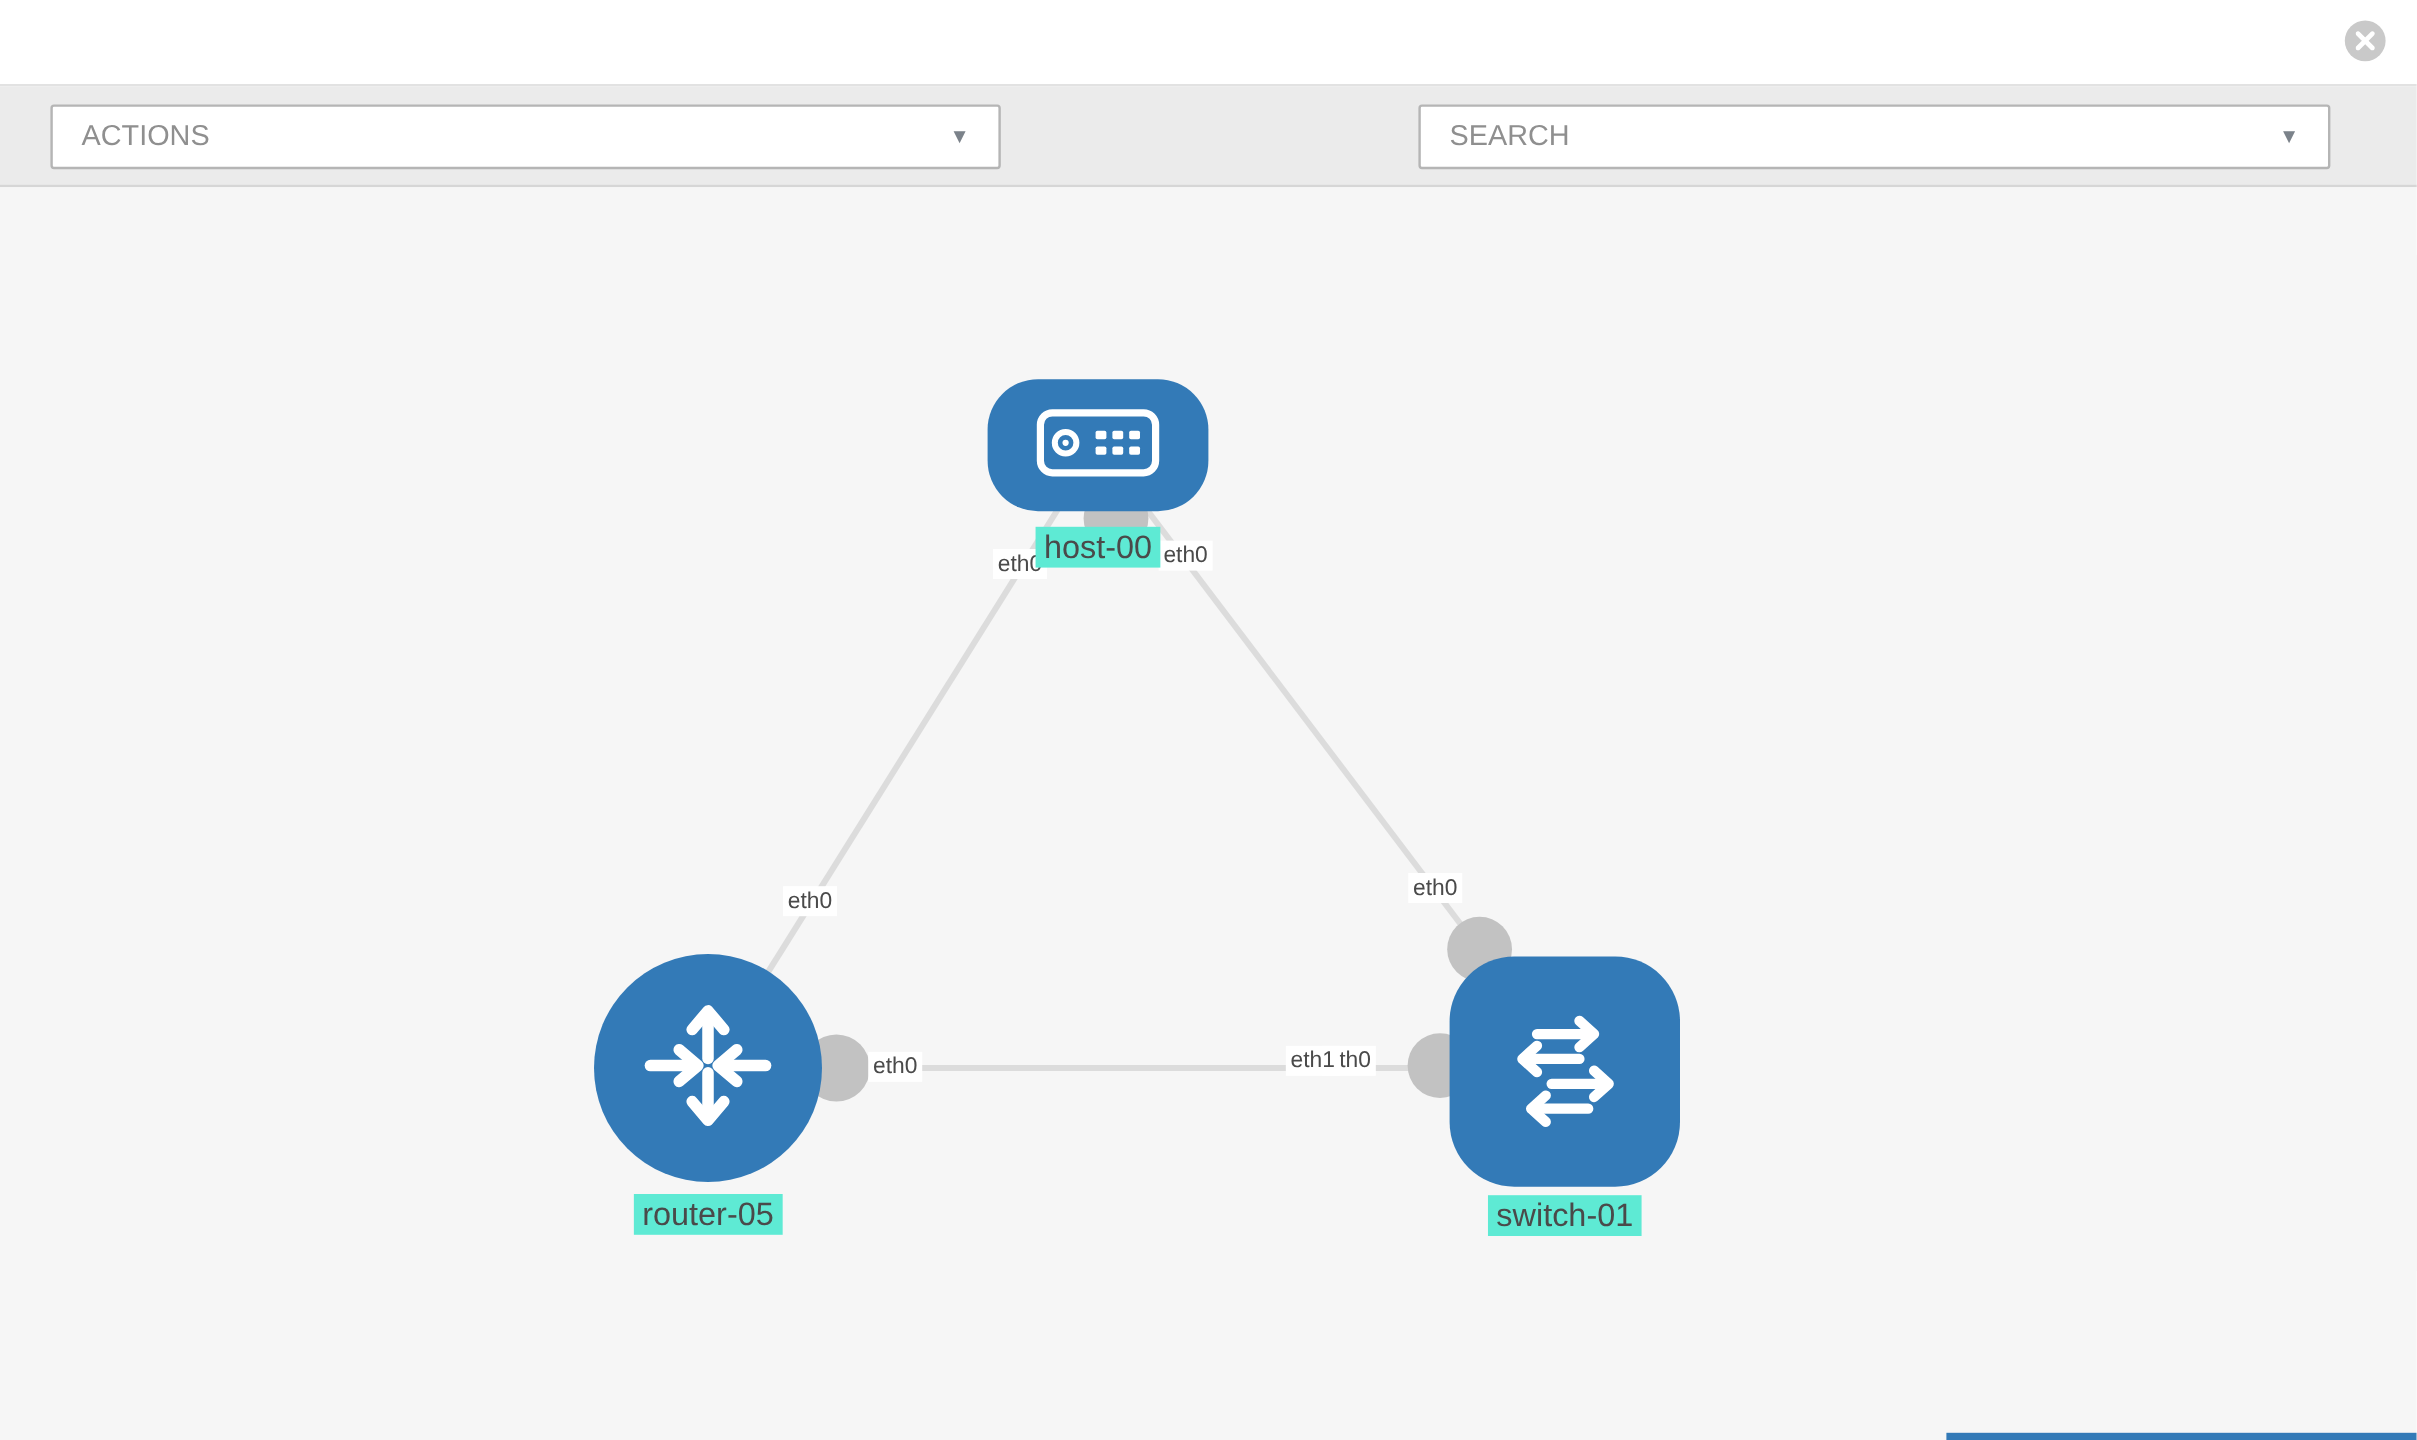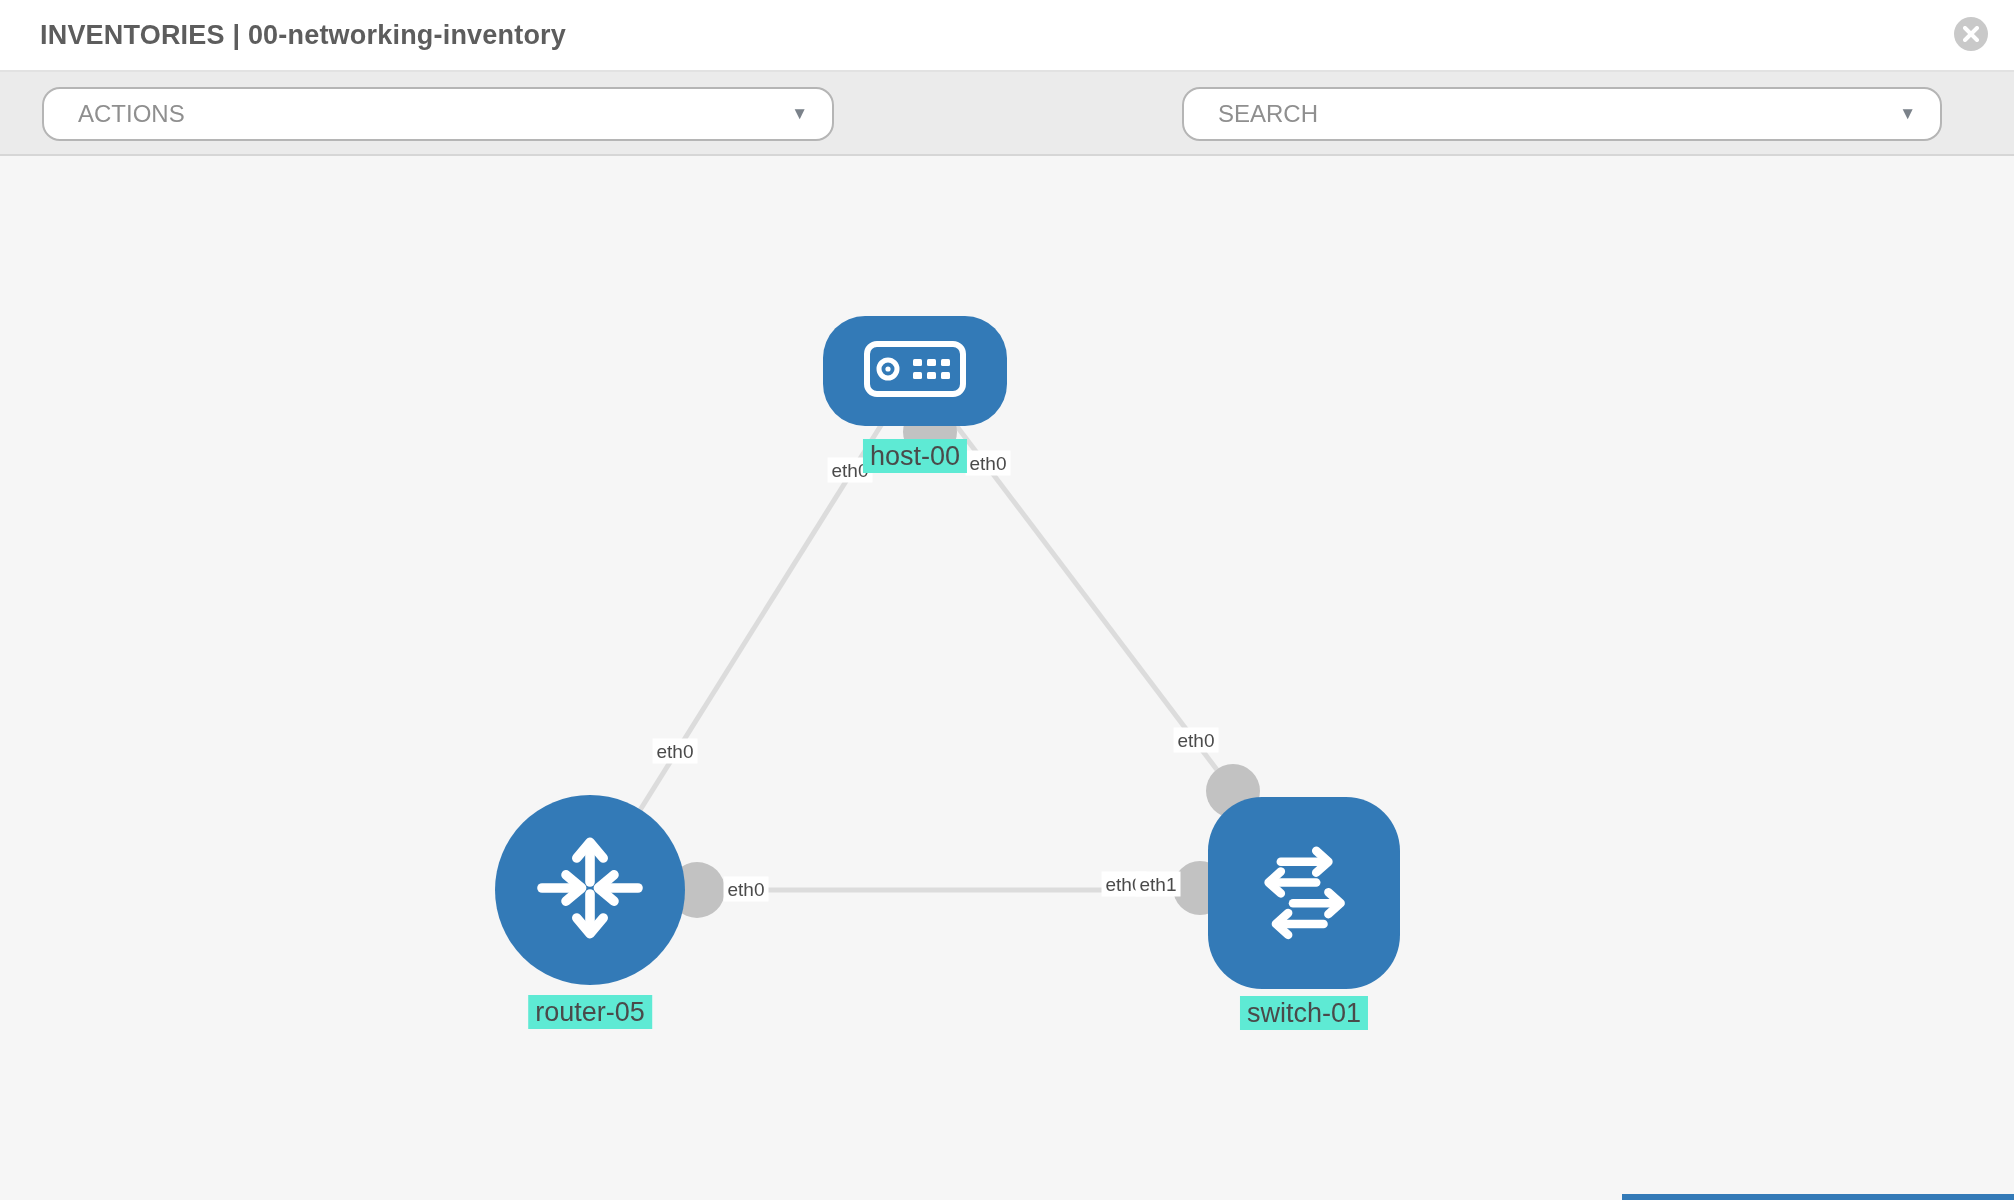--- a/index.html
+++ b/index.html
@@ -10,22 +10,22 @@
   .header { position:relative; height:72px; background:#fff; border-bottom:2px solid #e2e2e2; }
   .header-title { position:absolute; left:40px; top:50%; transform:translateY(-50%);
                   font-size:27px; font-weight:700; color:#5d5d5d; letter-spacing:.2px; }
   .close-btn { position:absolute; right:26px; top:17px; width:34px; height:34px;
                border-radius:50%; background:#c9c9c9; display:flex; align-items:center;
                justify-content:center; cursor:pointer; }
 
   
   .toolbar { position:relative; height:84px; background:#ebebeb; border-bottom:2px solid #d6d6d6; }
   .select-box { position:absolute; top:15px; height:54px; background:#fff;
-                border:2px solid #b5b5b5; border-radius:18px; display:flex;
-                align-items:center; padding:0 34px; color:#8f8f8f; font-size:24px;
+                border:2px solid #b5b5b5; border-radius:3px; display:flex;
+                align-items:center; padding:0 24px; color:#8f8f8f; font-size:24px;
                 cursor:pointer; }
   .select-box .caret { position:absolute; right:24px; top:50%; transform:translateY(-50%);
                        font-size:17px; color:#7b828a; }
   .actions-box { left:42px; width:792px; }
   .search-box  { left:1182px; width:760px; }
   .tool-icon { position:absolute; top:97px; width:34px; height:34px; cursor:pointer; }
   .tool-icon svg { width:100%; height:100%; fill:#666e76; }
   .icon-wrench { left:1051px; }
   .icon-key    { left:1119px; transform:scaleX(-1); }
 
@@ -59,21 +59,20 @@
                 background:#fff; border:2px solid #b9b9b9; border-radius:10px; cursor:pointer; }
   .zoom-handle { position:absolute; left:223px; top:43px; width:34px; height:34px;
                  border-radius:50%; background:#337ab7; cursor:pointer; }
   .bottom-accent { position:absolute; left:1622px; bottom:0; width:392px; height:6px;
                    background:#337ab7; z-index:6; }
 </style>
 </head>
 <body>
 
 <div class="header">
-  <div class="header-title">INVENTORIES | 00-networking-inventory</div>
   <div class="close-btn">
     <svg width="16" height="16" viewBox="0 0 16 16">
       <line x1="2" y1="2" x2="14" y2="14" stroke="#fff" stroke-width="4" stroke-linecap="round"></line>
       <line x1="14" y1="2" x2="2" y2="14" stroke="#fff" stroke-width="4" stroke-linecap="round"></line>
     </svg>
   </div>
 </div>
 
 <div class="toolbar">
   <div class="select-box actions-box">
@@ -157,20 +156,20 @@
       </svg>
     </span>
   </div>
 
   <div class="chip" style="left:850px;  top:314px;">eth0</div>
   <div class="chip" style="left:675px;  top:595px;">eth0</div>
   <div class="chip" style="left:988px;  top:307px;">eth0</div>
   <div class="chip" style="left:1196px; top:584px;">eth0</div>
   <div class="chip" style="left:746px;  top:733px;">eth0</div>
   <div class="chip" style="left:1124px; top:728px;">eth0</div>
-  <div class="chip" style="left:1158px; top:728px;">eth1</div>
+  <div class="chip" style="left:1094px; top:728px;">eth1</div>
 
   <div class="node-label" style="left:915px;  top:300px;">host-00</div>
   <div class="node-label" style="left:590px;  top:856px;">router-05</div>
   <div class="node-label" style="left:1304px; top:857px;">switch-01</div>
 
   <div class="bottom-accent"></div>
 </div>
 
 </body></html>

